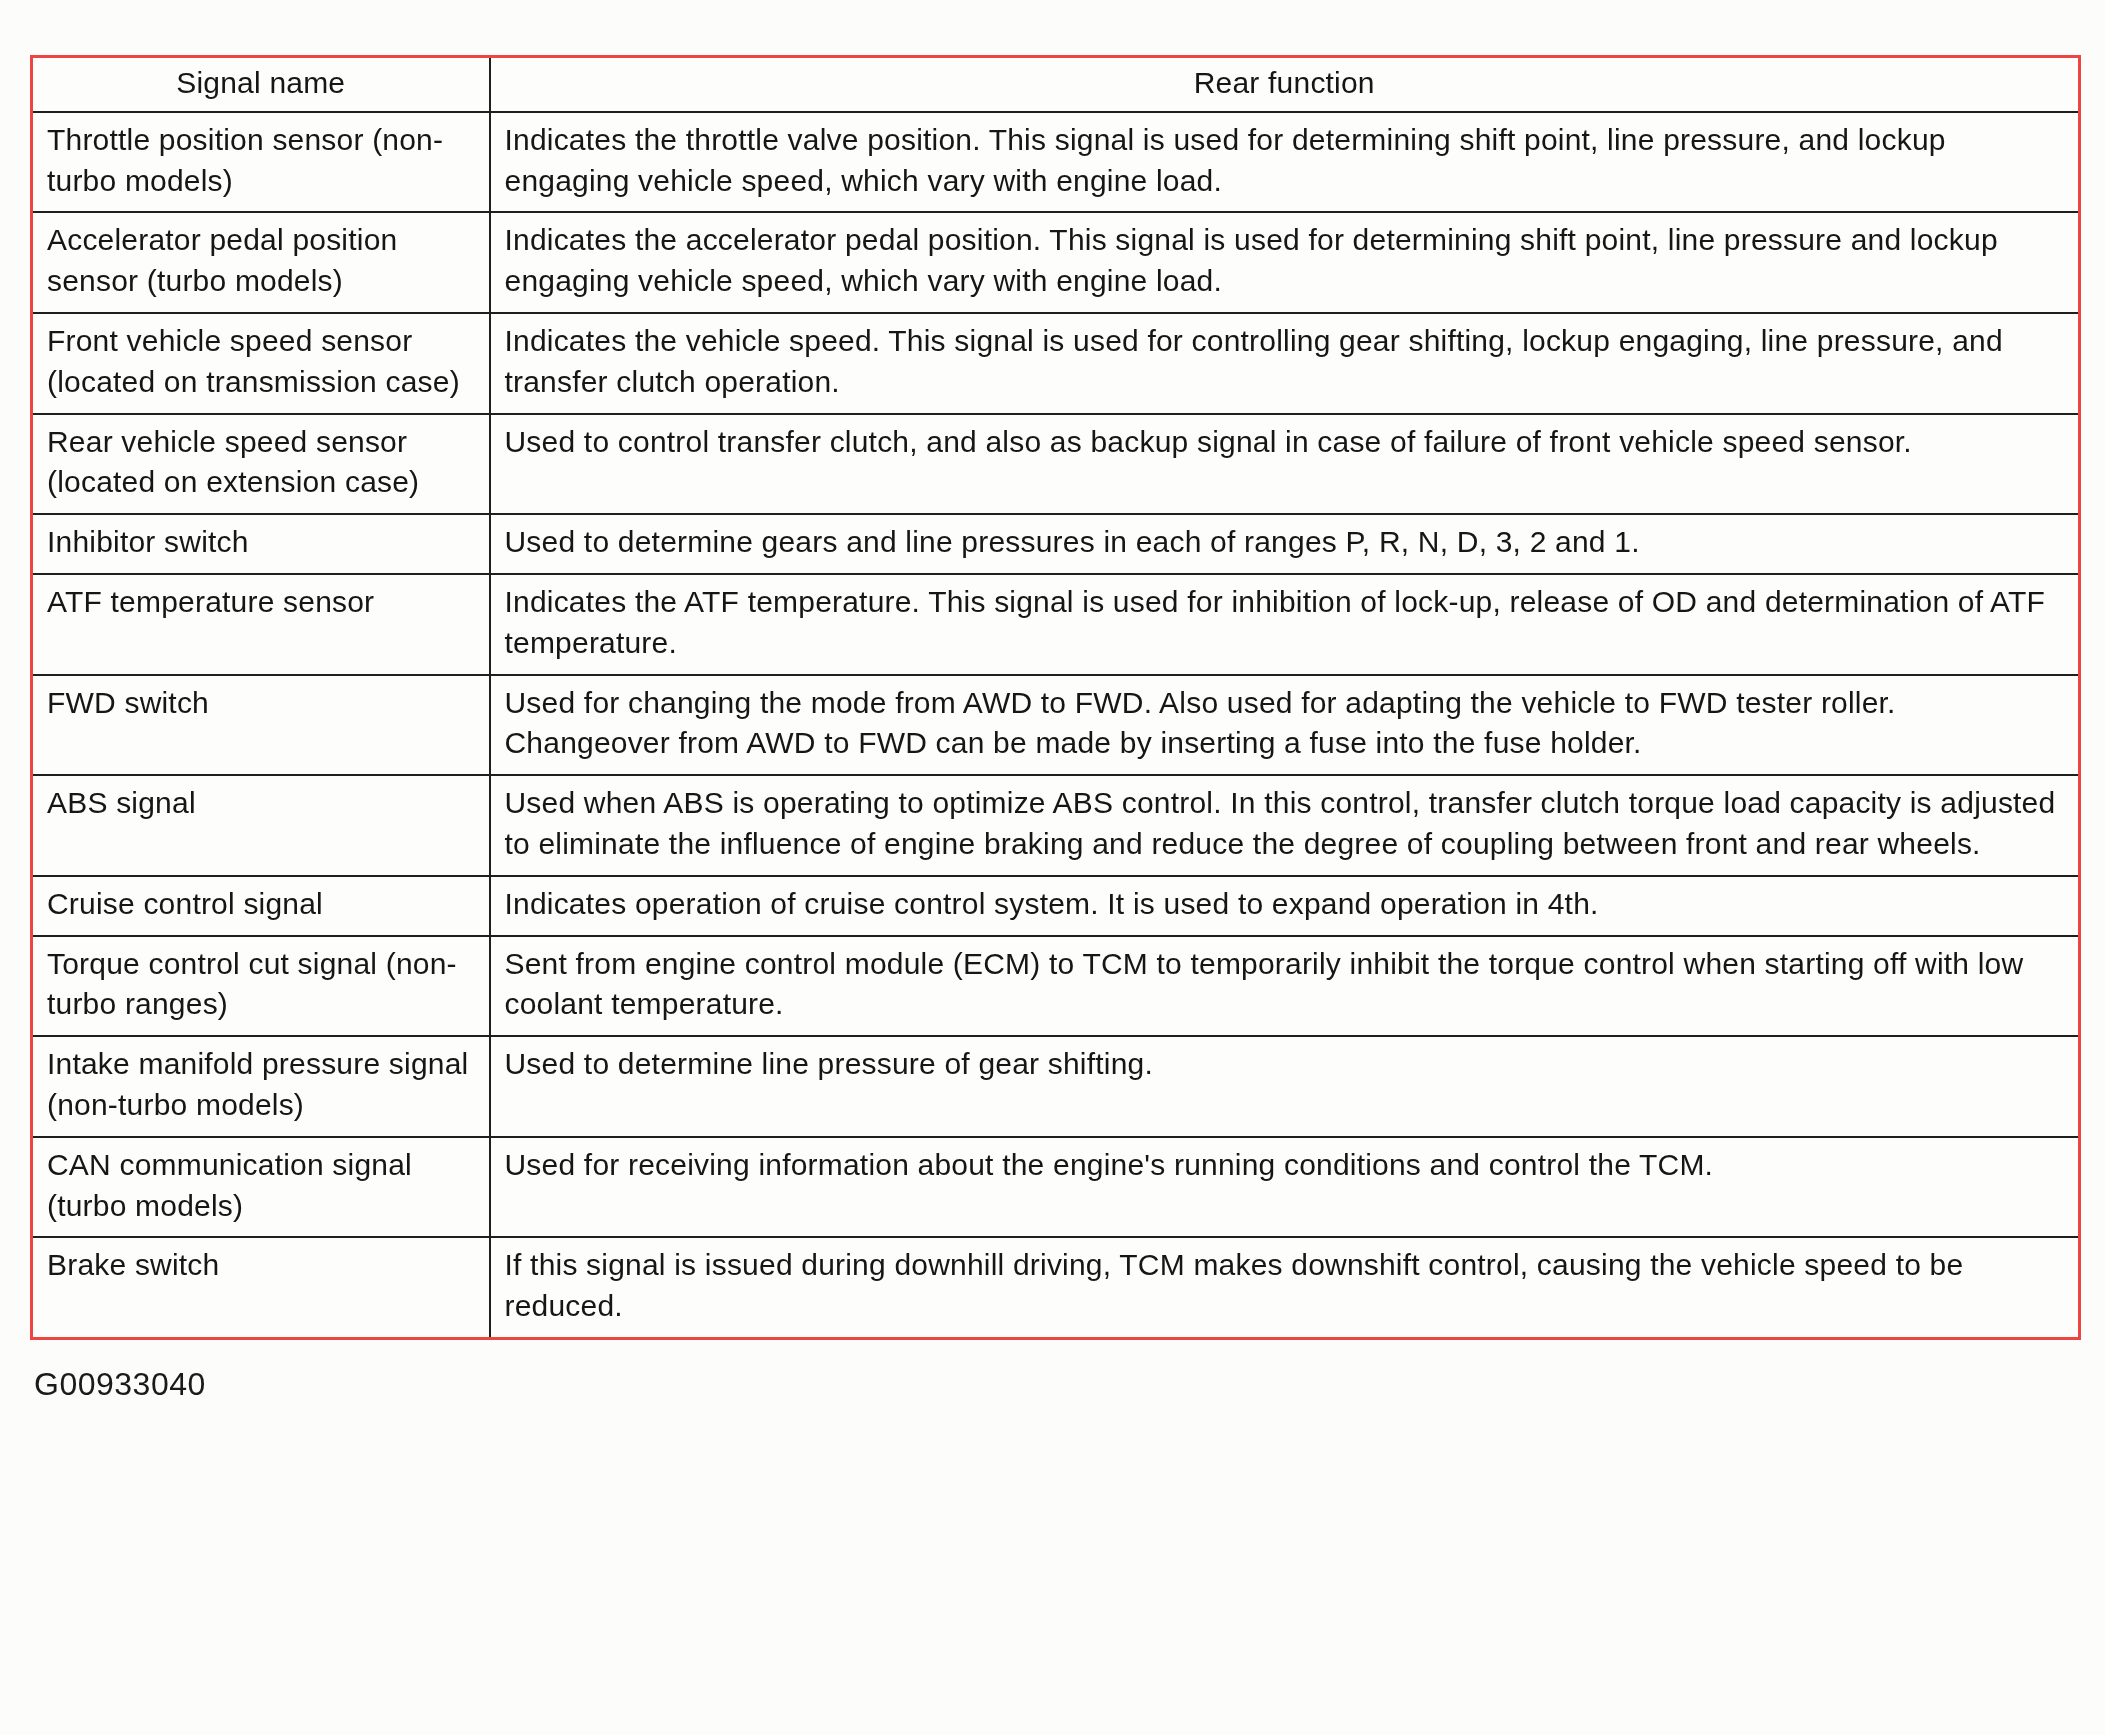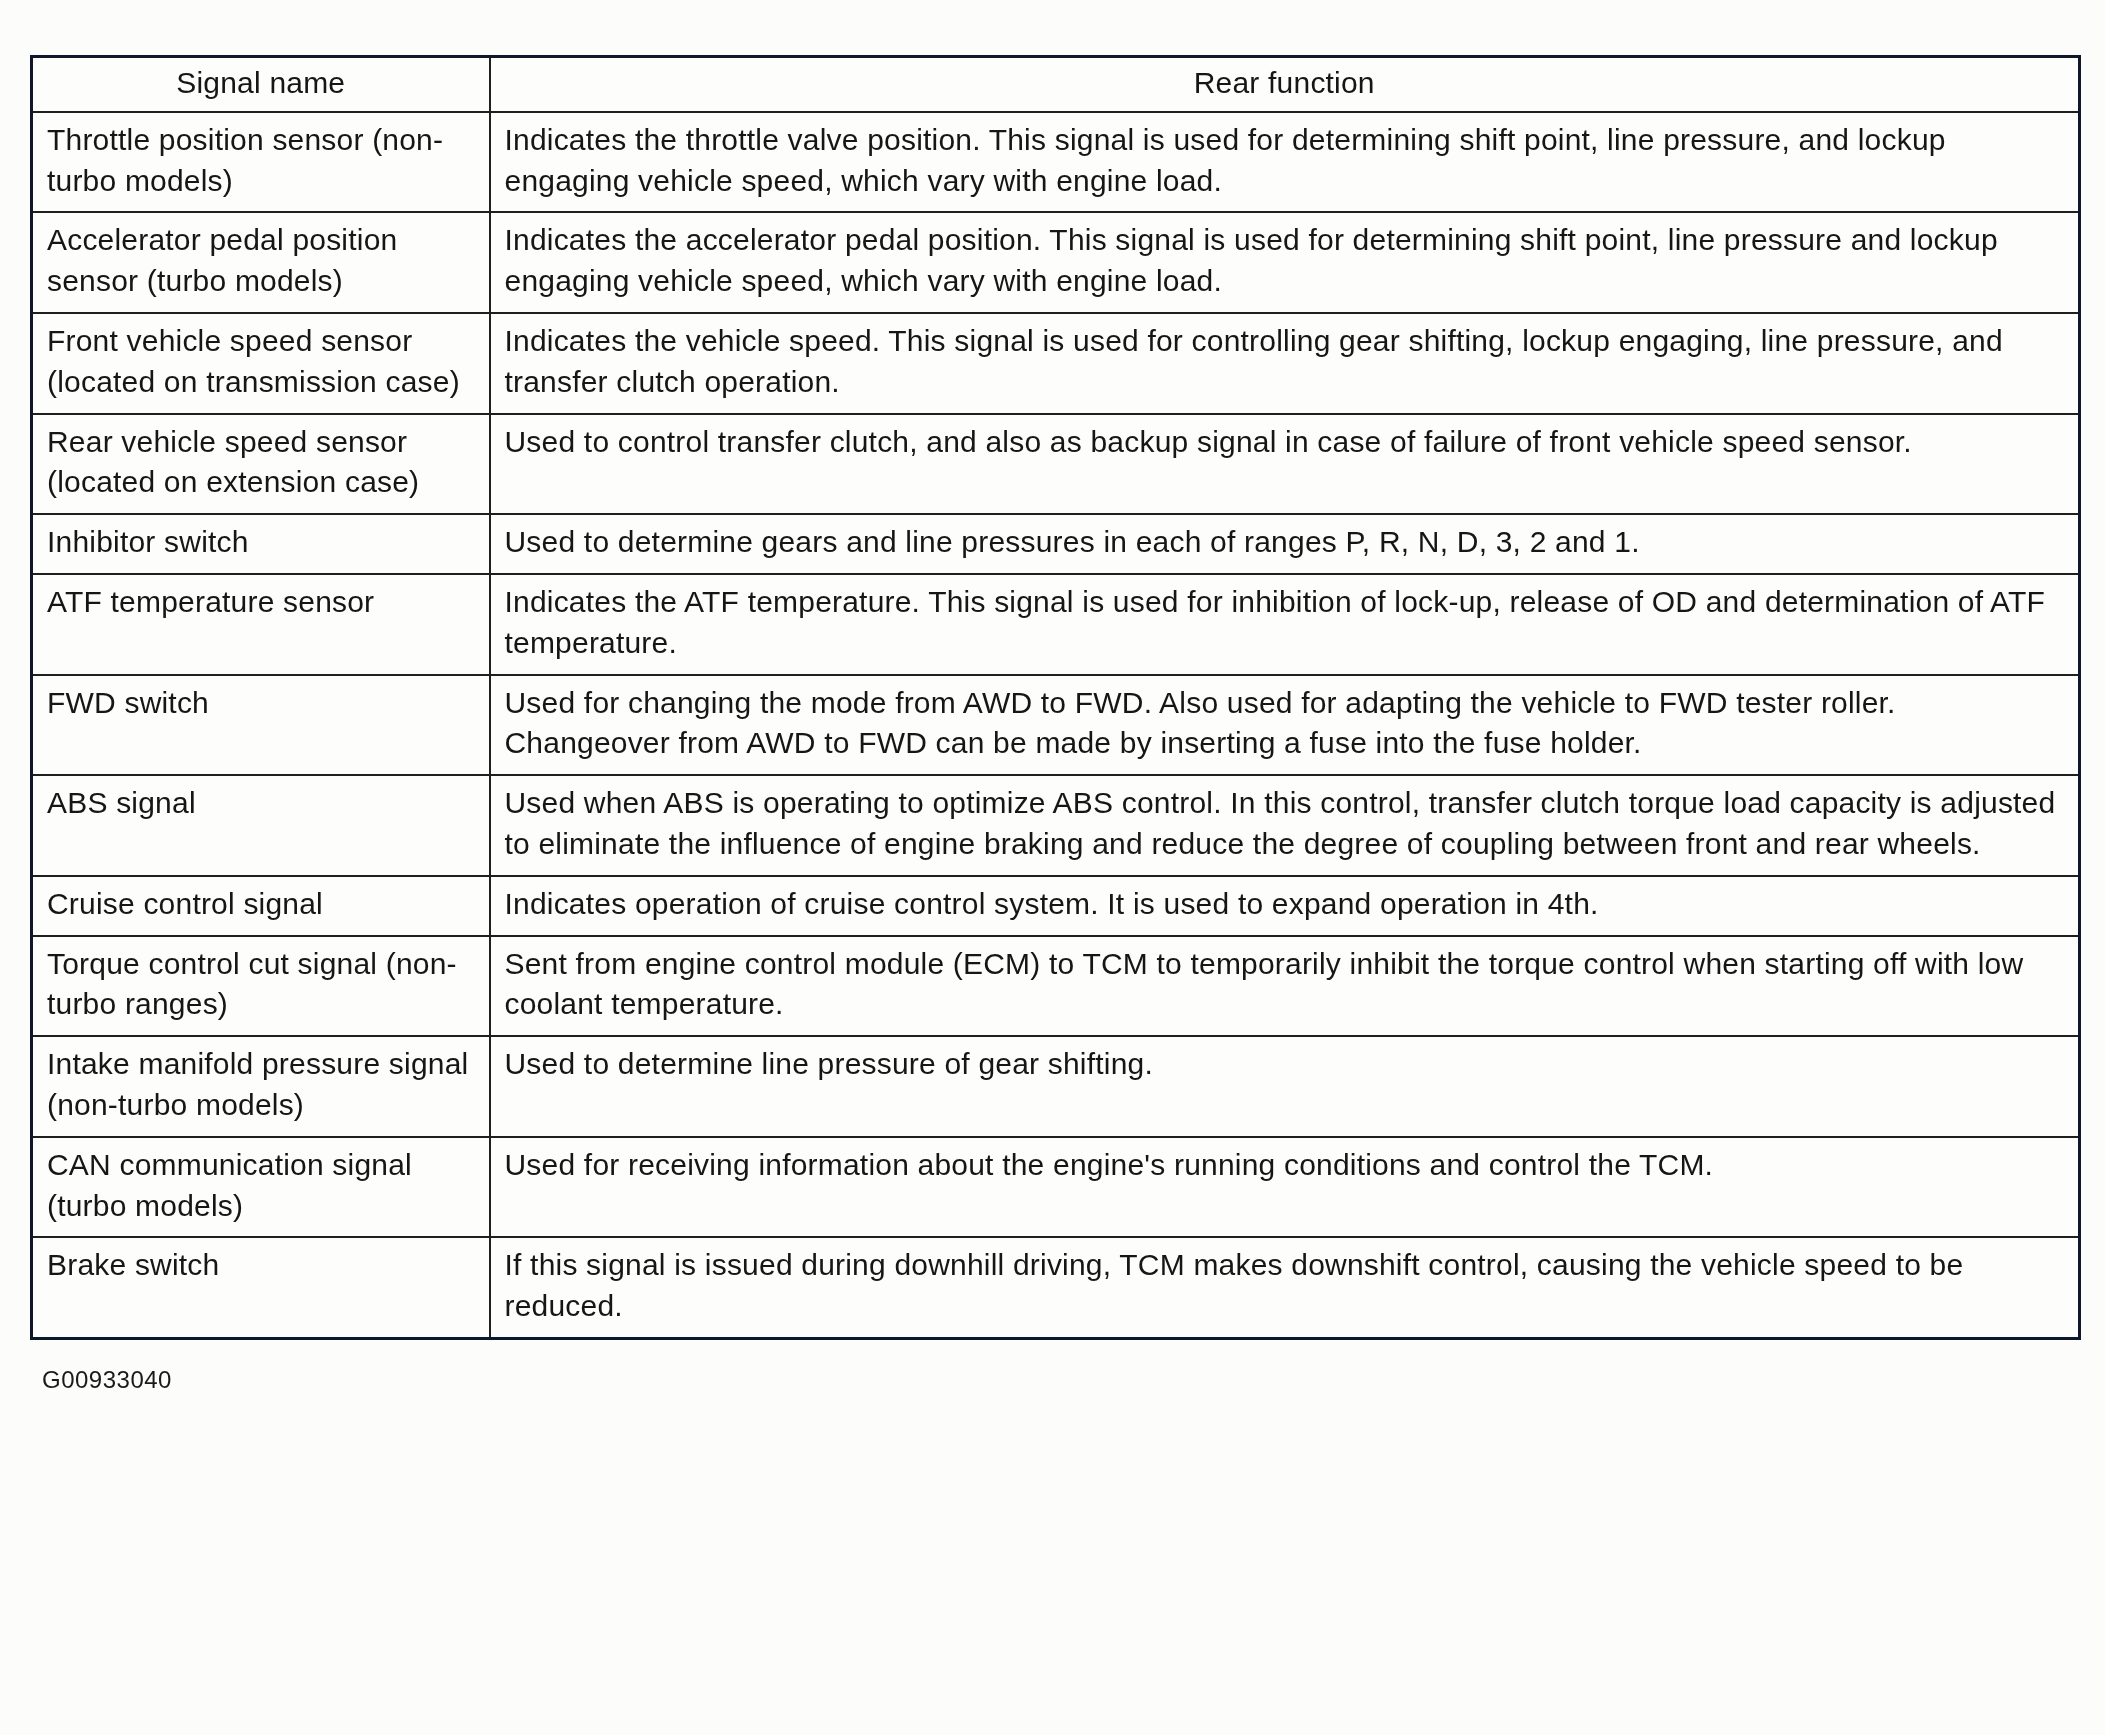--- a/index.html
+++ b/index.html
@@ -15,21 +15,21 @@
     -webkit-font-smoothing: antialiased;
   }
   .page {
     padding: 55px 28px 0 30px;
     box-sizing: border-box;
   }
   table.signal-table {
     width: 2048px;
     border-collapse: collapse;
     table-layout: fixed;
-    border: 3px solid #0f172a;
+    border: 3px solid #ef4444;
     background: #fdfdfc;
   }
   col.col-signal   { width: 458px; }
   col.col-function { width: 1590px; }
   .signal-table th,
   .signal-table td {
     border: 2px solid #1f1f1f;
     font-size: 30px;
     line-height: 1.36;
     letter-spacing: 0.2px;
@@ -37,22 +37,22 @@
     text-align: left;
     padding: 7px 14px 10px 14px;
     word-wrap: break-word;
   }
   .signal-table th {
     font-weight: 400;
     text-align: center;
     padding: 5px 14px 7px 14px;
   }
   .figure-id {
-    margin: 26px 0 0 12px;
-    font-size: 24px;
+    margin: 26px 0 0 4px;
+    font-size: 32px;
     letter-spacing: 0.5px;
     color: #1a1a1a;
   }
 </style>
 </head>
 <body>
 
 <div class="page">
 
   <table class="signal-table">

